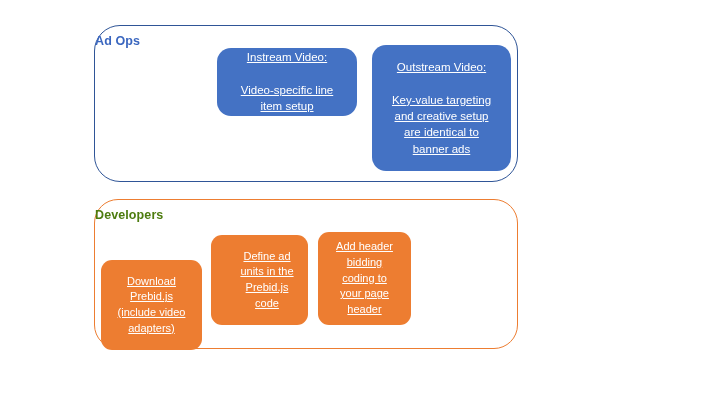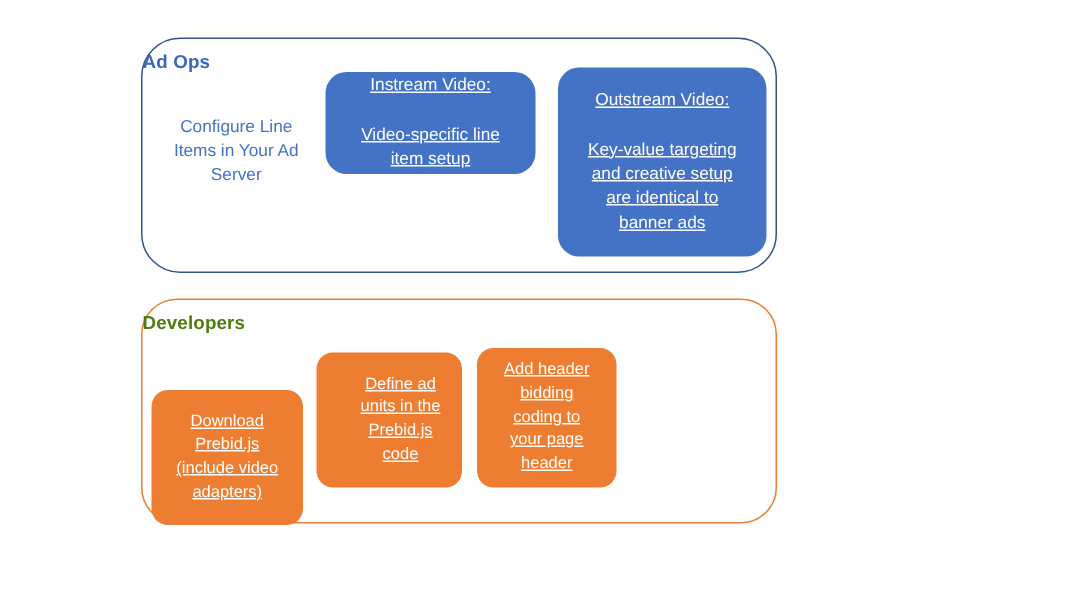--- a/index.html
+++ b/index.html
@@ -115,25 +115,20 @@
 </style>
 </head>
 <body>
 
 <div class="canvas">
 
   <div class="group group-adops">
     <div class="group-title adops">Ad Ops</div>
   </div>
 
-  <div class="plain-block" id="plain-configure">
-    <span class="txt">Configure Line
-Items in Your Ad
-Server</span>
-  </div>
 
   <div class="card card-blue" id="card-instream">
     <span class="txt">Instream Video:
 
 Video-specific line
 item setup</span>
   </div>
 
   <div class="card card-blue" id="card-outstream">
     <span class="txt">Outstream Video:

